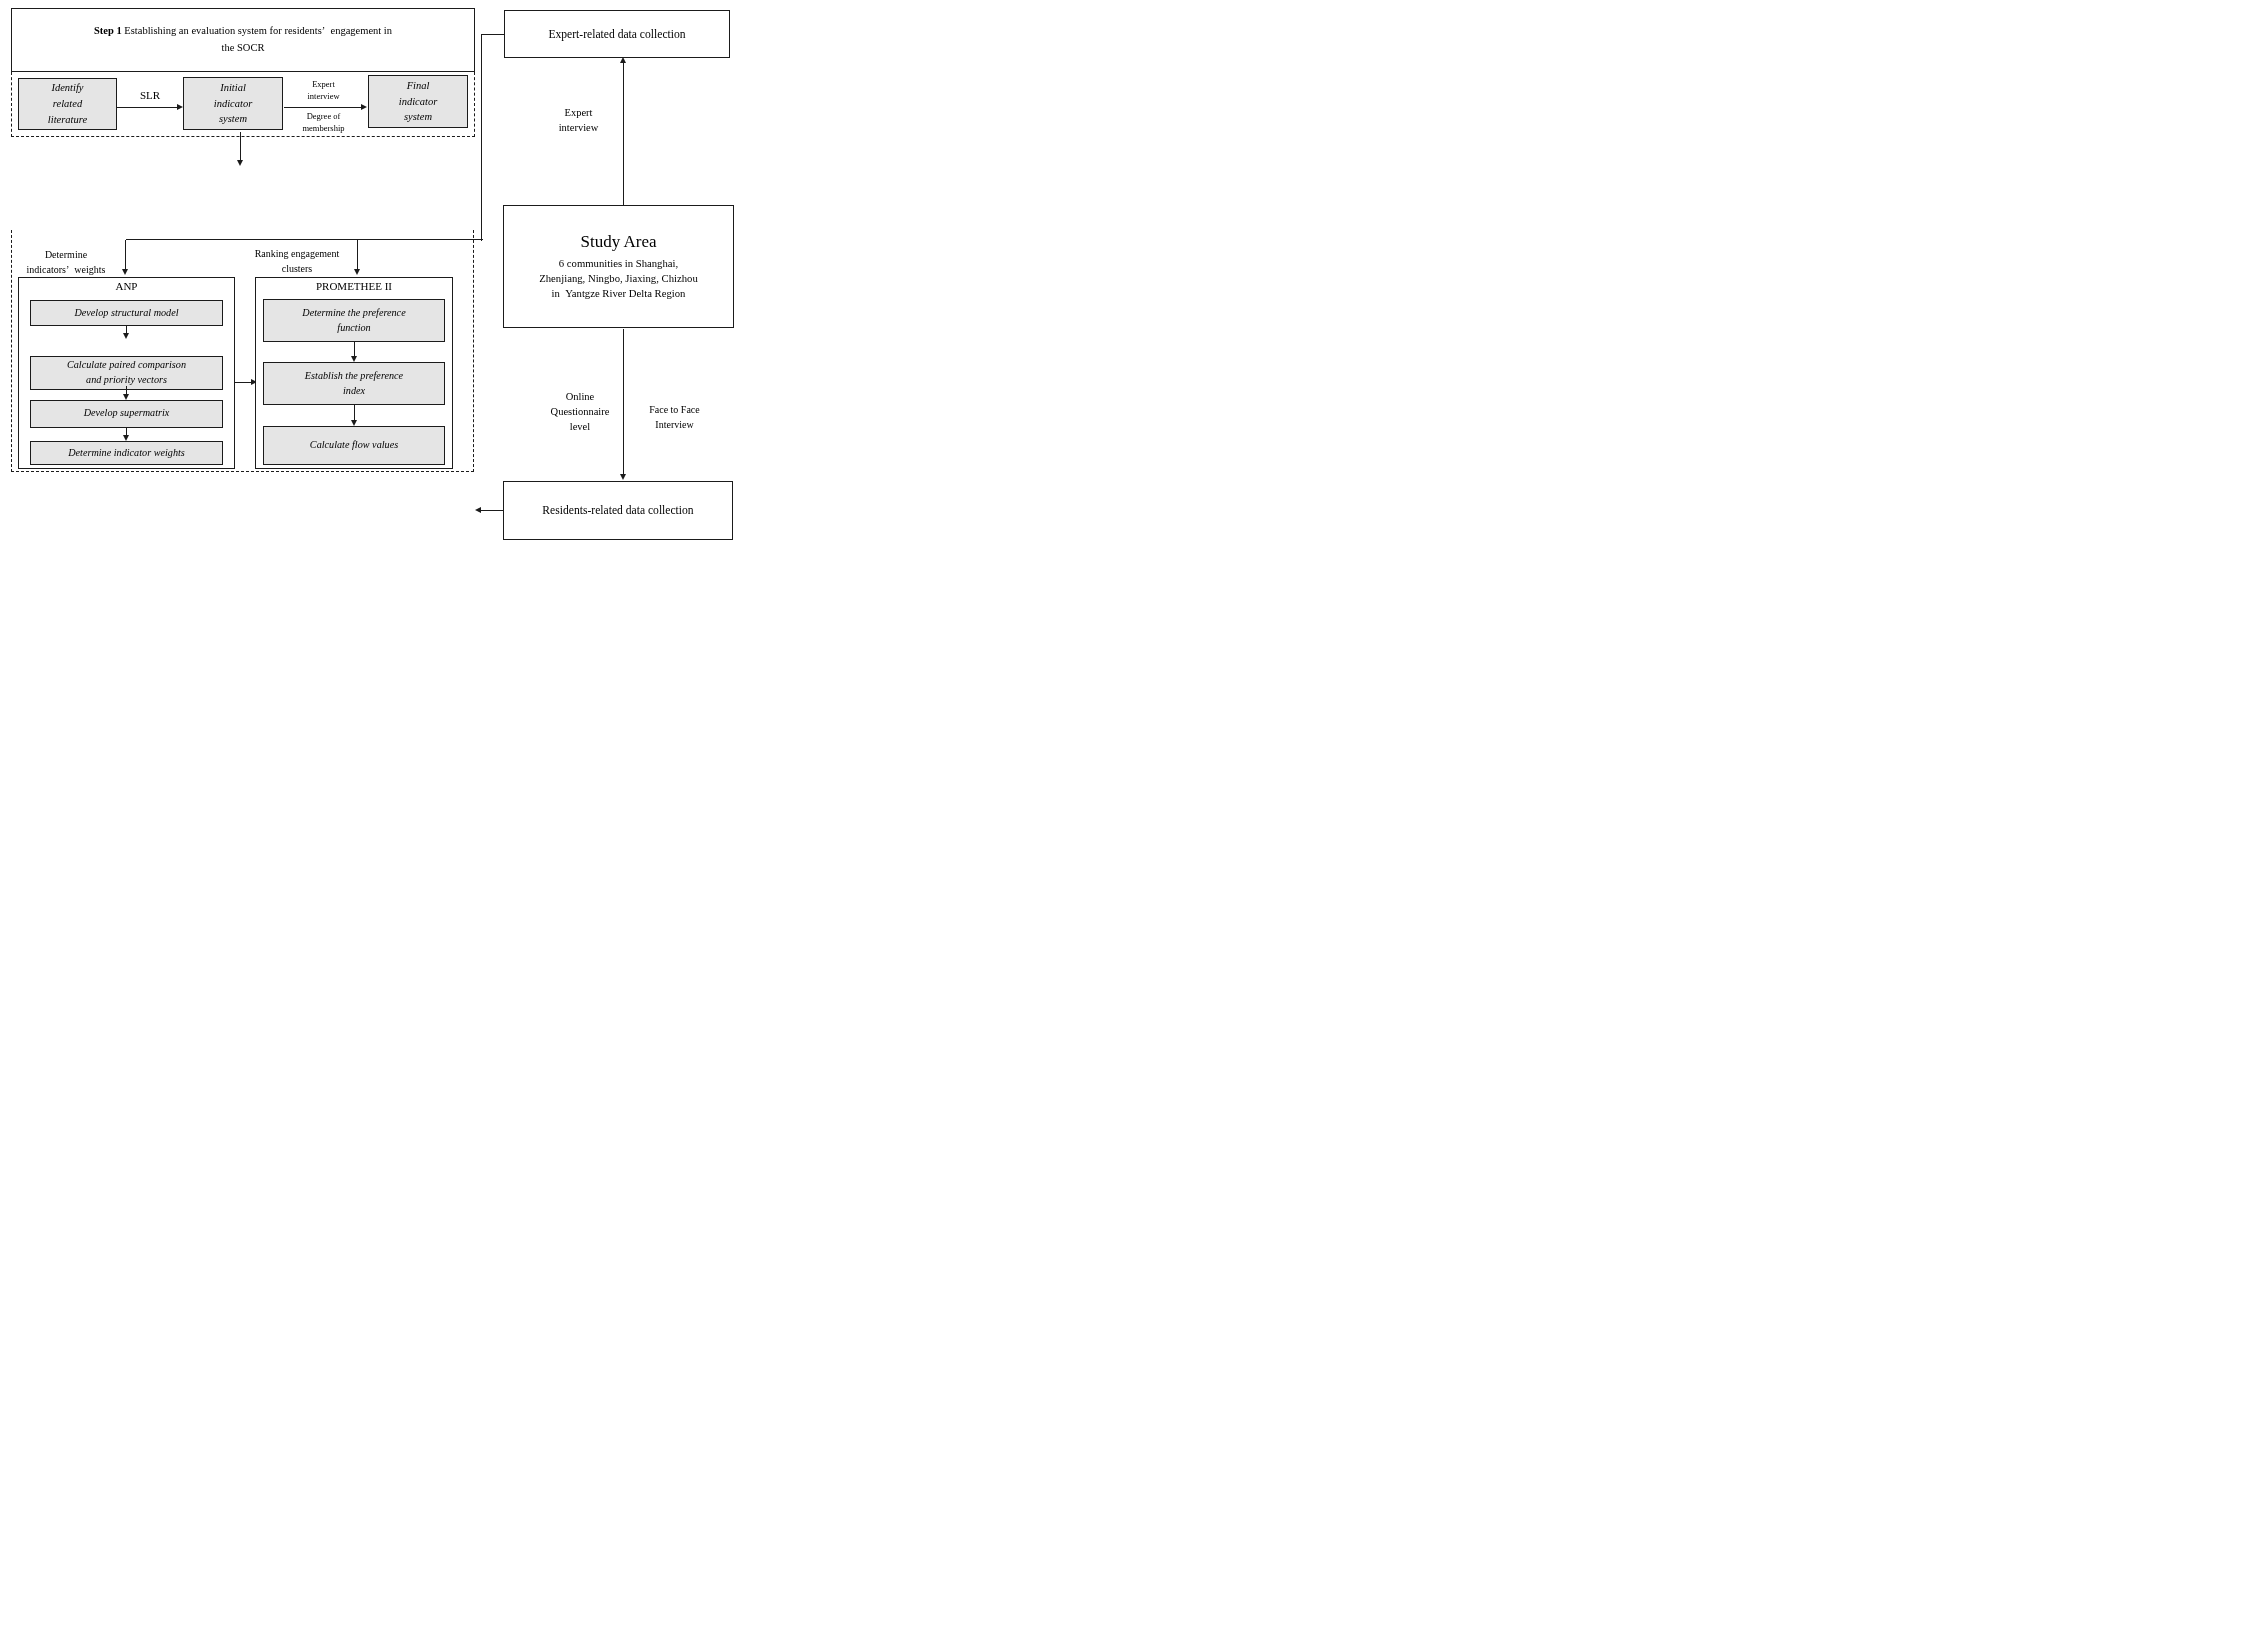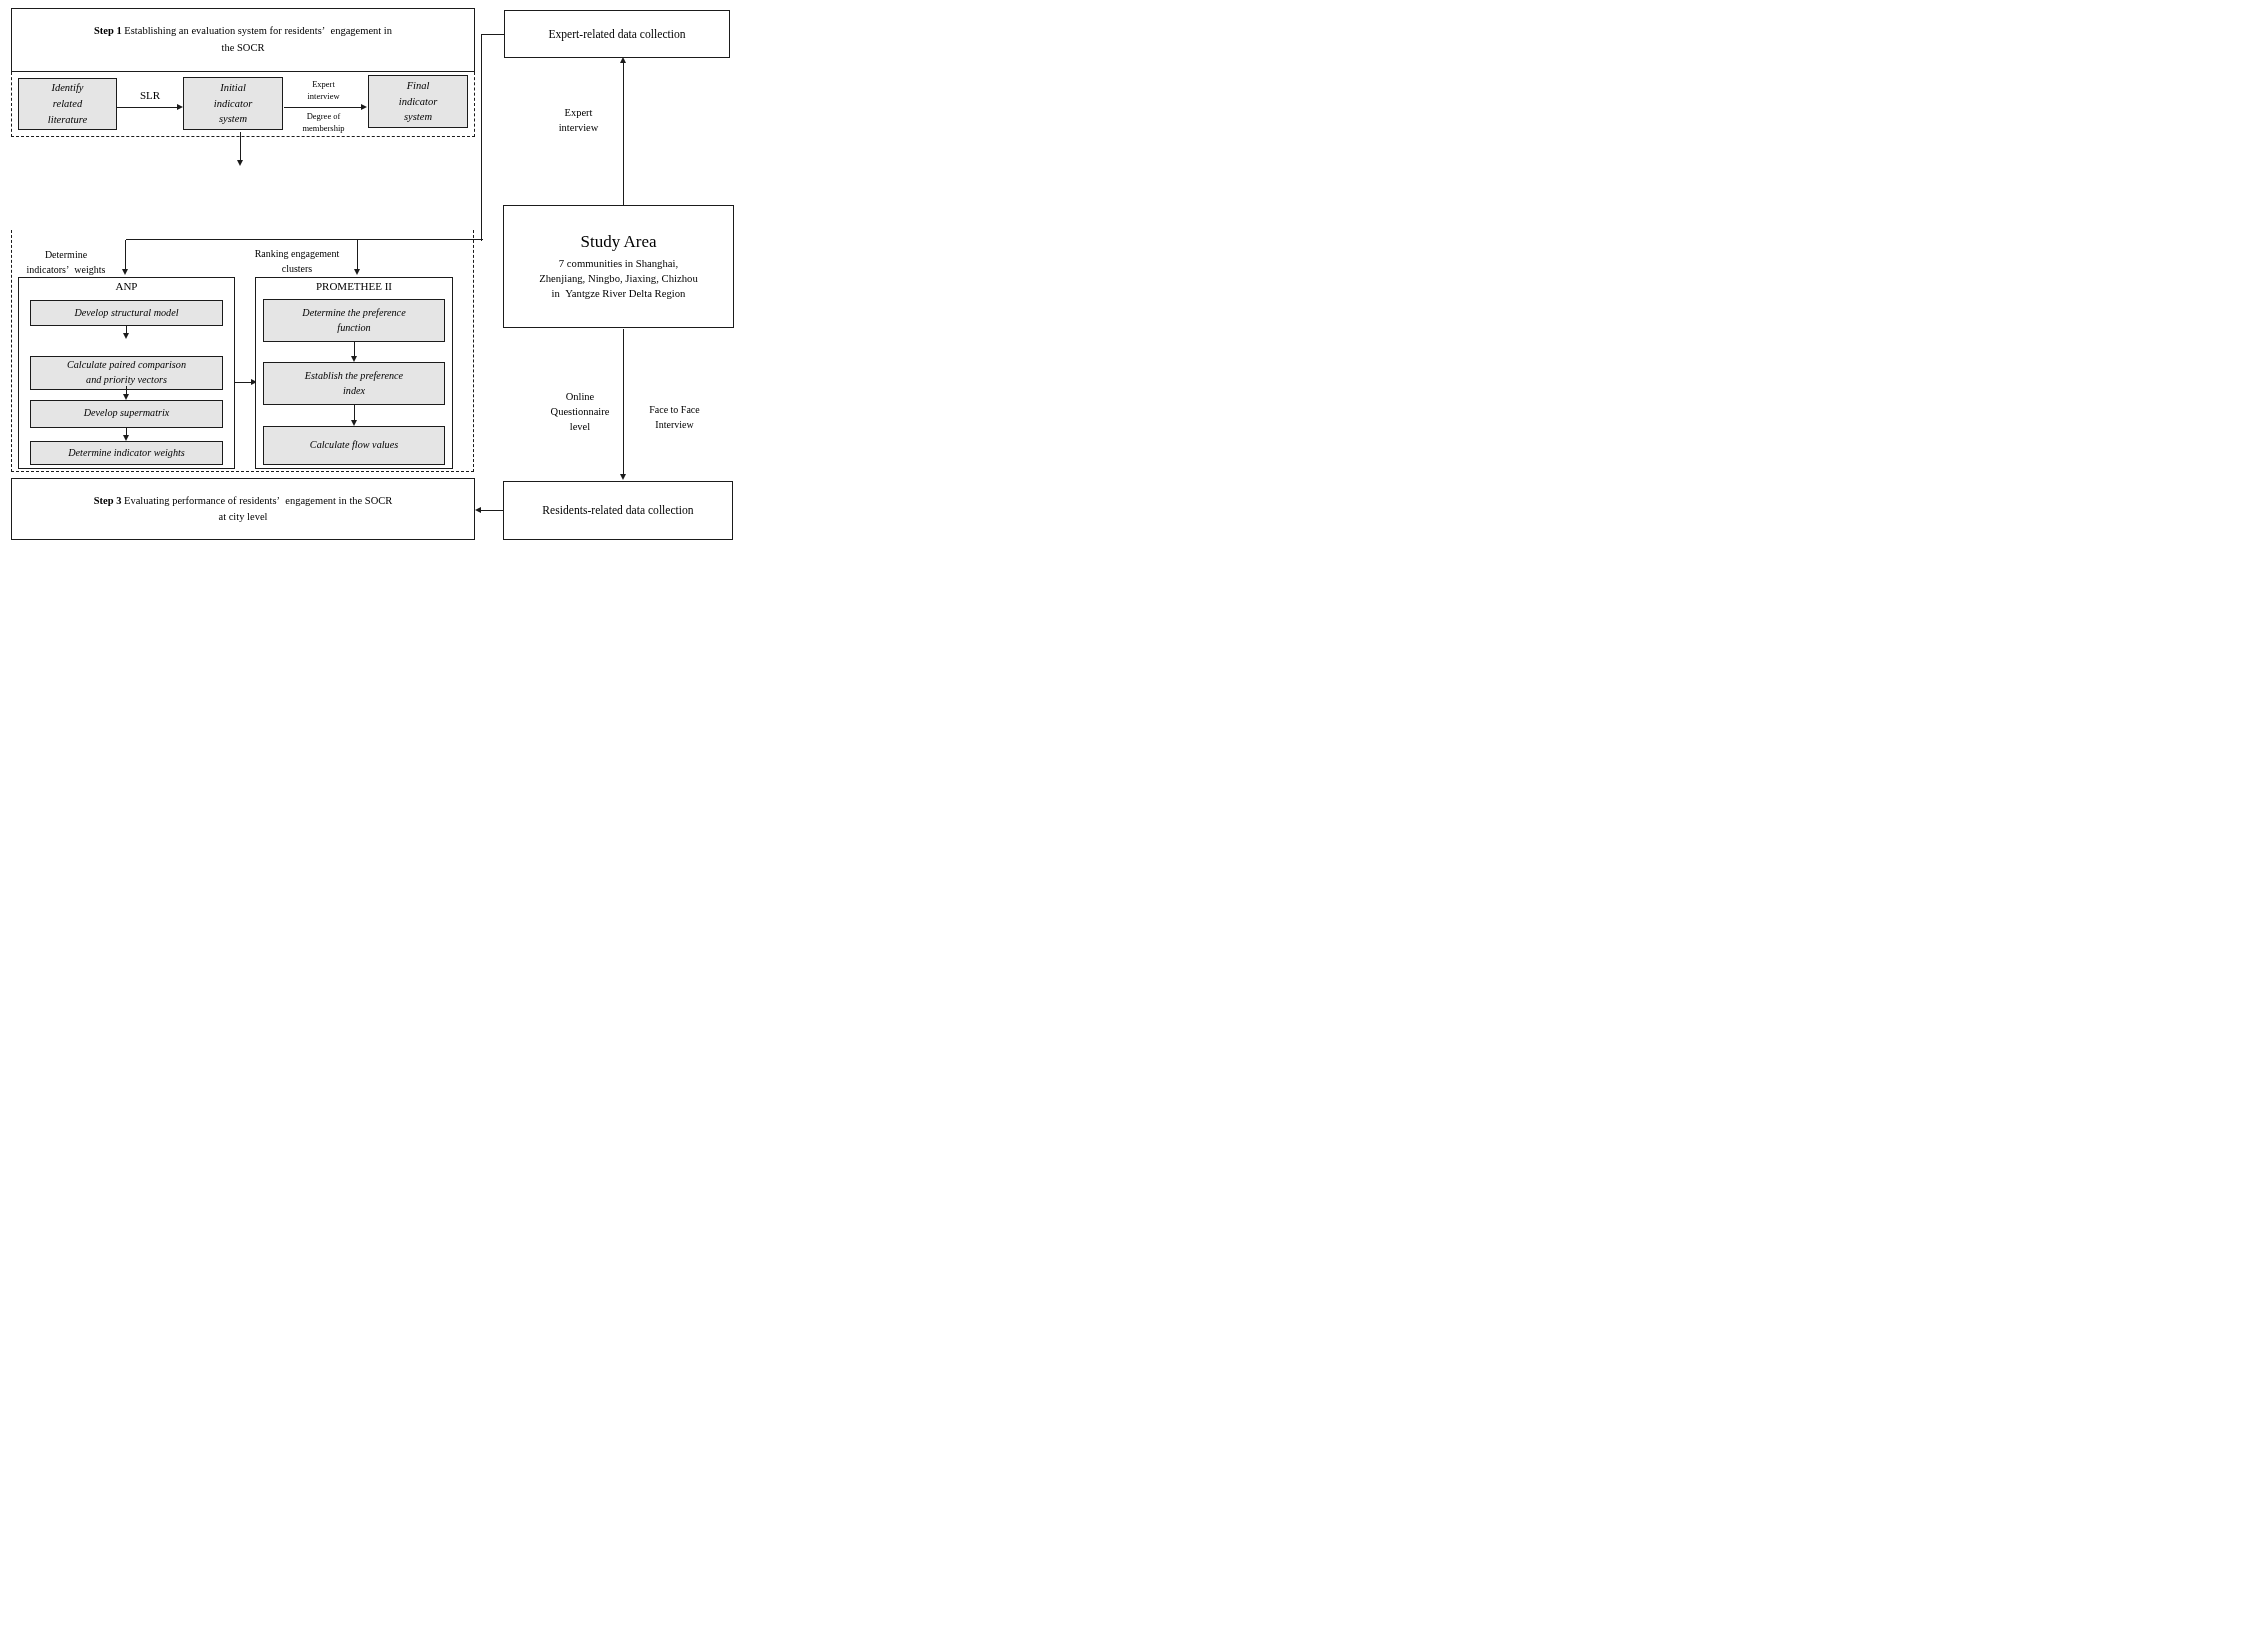--- a/index.html
+++ b/index.html
@@ -154,37 +154,33 @@
     <div data-bind="diagram.step2.promethee.steps.1">Establish the preference
 index</div>
   </div>
   <div class="vl" style="left:354px;top:405px;width:1.4px;height:15px;"></div>
   <div class="ah ah-down" style="left:351px;top:420px;"></div>
 
   <div class="box-inner small-text" style="left:263px;top:426px;width:182px;height:39px;">
     <div data-bind="diagram.step2.promethee.steps.2">Calculate flow values</div>
   </div>
 
-  <div class="box step-title" style="left:11px;top:478px;width:464px;height:62px;">
-    <div><b data-bind="diagram.step3.step_label">Step 3</b><span data-bind="diagram.step3.title"> Evaluating performance of residents’ engagement in the SOCR
-at city level</span></div>
-  </div>
 
   <div class="box" style="left:504px;top:10px;width:226px;height:48px;border-width:1.4px;font-size:11.6px;">
     <div data-bind="diagram.right_column.expert_collection">Expert-related data collection</div>
   </div>
 
   <div class="vl" style="left:623px;top:63px;width:1.4px;height:142px;"></div>
   <div class="ah ah-up" style="left:620px;top:57px;"></div>
   <div class="lbl" style="left:544px;top:105px;width:69px;font-size:10.5px;" data-bind="diagram.right_column.expert_interview_label">Expert
 interview</div>
 
   <div class="box" style="left:503px;top:205px;width:231px;height:123px;border-width:1.4px;flex-direction:column;">
     <div style="font-size:17px;margin-bottom:4.4px;" data-bind="diagram.right_column.study_area.title">Study Area</div>
-    <div style="font-size:10.7px;line-height:1.4;" data-bind="diagram.right_column.study_area.description">7 communities in Shanghai,
+    <div style="font-size:10.7px;line-height:1.4;" data-bind="diagram.right_column.study_area.description">6 communities in Shanghai,
 Zhenjiang, Ningbo, Jiaxing, Chizhou
 in Yantgze River Delta Region</div>
   </div>
 
   <div class="vl" style="left:623px;top:329px;width:1.4px;height:147px;"></div>
   <div class="ah ah-down" style="left:620px;top:474px;"></div>
   <div class="lbl" style="left:540px;top:389px;width:80px;font-size:10.5px;" data-bind="diagram.right_column.online_label">Online
 Questionnaire
 level</div>
   <div class="lbl" style="left:633px;top:403px;width:83px;font-size:10px;" data-bind="diagram.right_column.face_label">Face to Face

